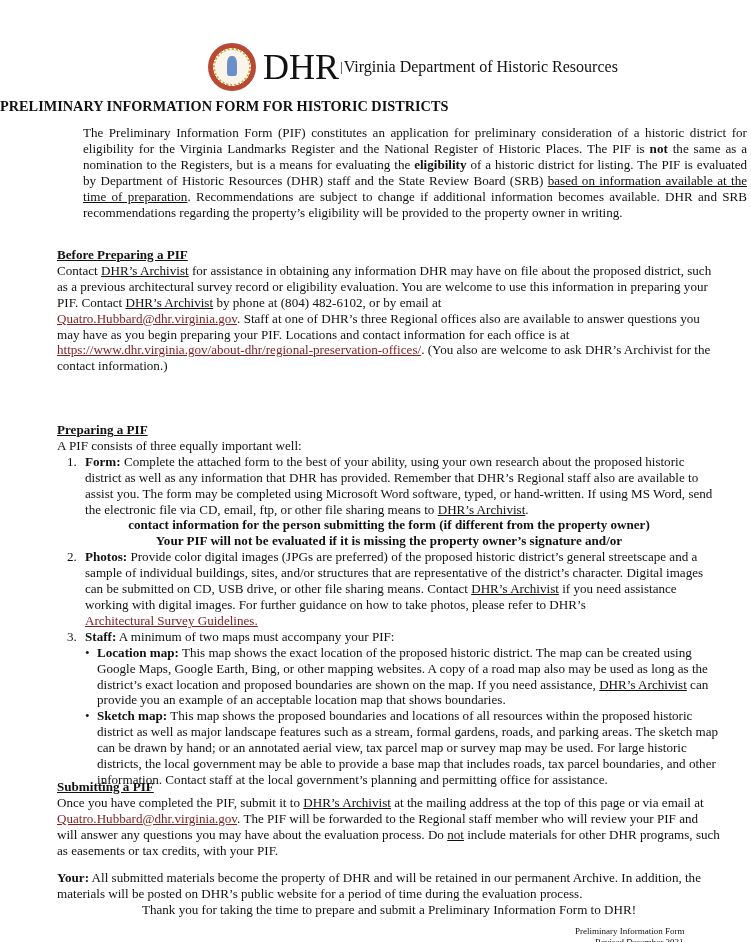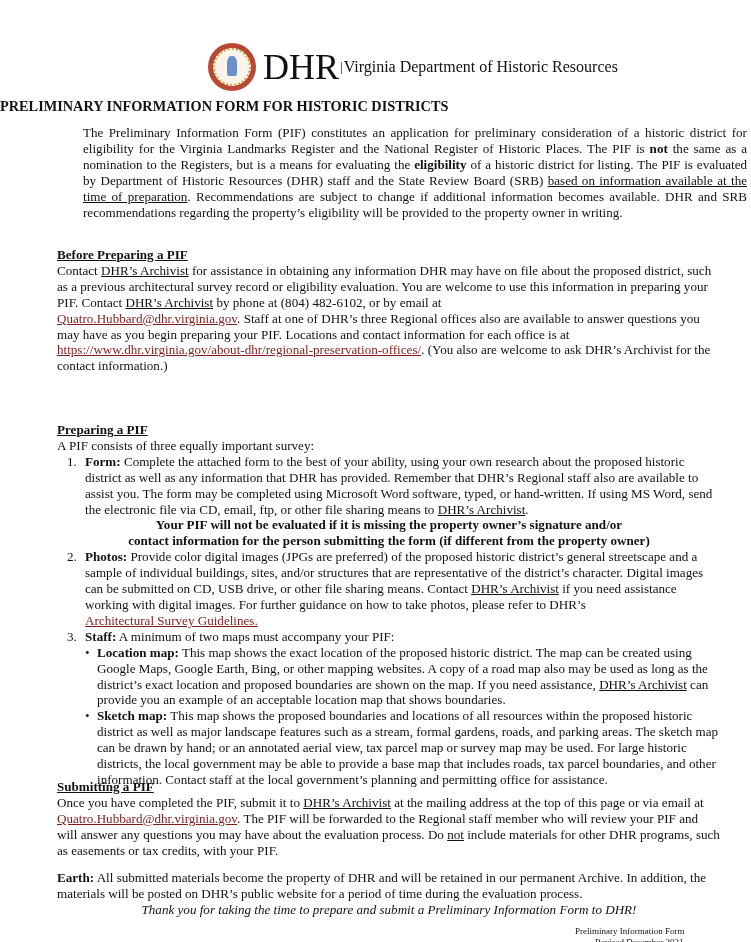--- a/index.html
+++ b/index.html
@@ -35,21 +35,21 @@
   b { font-weight: bold; }
 
   .olist { margin: 0; padding: 0; list-style: none; }
   .olist > li { position: relative; padding-left: 28px; }
   .olist > li .num { position: absolute; left: 10px; top: 0; }
   .warn { text-align: center; font-weight: bold; margin-left: -28px; }
   .ulist { margin: 0; padding: 0; list-style: none; }
   .ulist > li { position: relative; padding-left: 12px; }
   .ulist > li .dot { position: absolute; left: 0; top: 0; }
 
-  .thanks { text-align: center; font-style: italic; }
+  .thanks { text-align: center; }
   .footer { position: absolute; top: 926px; left: 575px; font-size: 9px; line-height: 11px; }
   .footer .l2 { padding-left: 20px; }
 </style>
 </head>
 <body>
 
 <div class="page">
 
   <div class="header">
     <span class="seal"></span>
@@ -66,28 +66,28 @@
 
   <div class="block before">
     <div class="sec-head">Before Preparing a PIF</div>
     <div>
       <span>Contact </span><span class="arch">DHR’s Archivist</span><span> for assistance in obtaining any information DHR may have on file about the proposed district, such as a previous architectural survey record or eligibility evaluation. You are welcome to use this information in preparing your PIF. Contact </span><span class="arch">DHR’s Archivist</span><span> by phone at (804) 482-6102, or by email at </span><br><a class="link">Quatro.Hubbard@dhr.virginia.gov</a><span>. Staff at one of DHR’s three Regional offices also are available to answer questions you may have as you begin preparing your PIF. Locations and contact information for each office is at </span><a class="link">https://www.dhr.virginia.gov/about-dhr/regional-preservation-offices/</a><span>. (You also are welcome to ask DHR’s Archivist for the contact information.)</span>
     </div>
   </div>
 
   <div class="block preparing">
     <div class="sec-head">Preparing a PIF</div>
-    <div>A PIF consists of three equally important survey:</div>
+    <div>A PIF consists of three equally important well:</div>
     <ol class="olist">
       <li>
         <span class="num">1.</span>
         <b>Form:</b><span> Complete the attached form to the best of your ability, using your own research about the proposed historic district as well as any information that DHR has provided. Remember that DHR’s Regional staff also are available to assist you. The form may be completed using Microsoft Word software, typed, or hand-written. If using MS Word, send the electronic file via CD, email, ftp, or other file sharing means to </span><span class="arch">DHR’s Archivist</span><span>.</span>
         <div class="warn">
+          <div>contact information for the person submitting the form (if different from the property owner)</div>
           <div>Your PIF will not be evaluated if it is missing the property owner’s signature and/or</div>
-          <div>contact information for the person submitting the form (if different from the property owner)</div>
         </div>
       </li>
       <li>
         <span class="num">2.</span>
         <b>Photos:</b><span> Provide color digital images (JPGs are preferred) of the proposed historic district’s general streetscape and a sample of individual buildings, sites, and/or structures that are representative of the district’s character. Digital images can be submitted on CD, USB drive, or other file sharing means. Contact </span><span class="arch">DHR’s Archivist</span><span> if you need assistance working with digital images. For further guidance on how to take photos, please refer to DHR’s </span><br><a class="link">Architectural Survey Guidelines.</a>
       </li>
       <li>
         <span class="num">3.</span>
         <b>Staff:</b><span> A minimum of two maps must accompany your PIF:</span>
         <ul class="ulist">
@@ -105,21 +105,21 @@
   </div>
 
   <div class="block submitting">
     <div class="sec-head">Submitting a PIF</div>
     <div>
       <span>Once you have completed the PIF, submit it to </span><span class="arch">DHR’s Archivist</span><span> at the mailing address at the top of this page or via email at </span><a class="link">Quatro.Hubbard@dhr.virginia.gov</a><span>. The PIF will be forwarded to the Regional staff member who will review your PIF and will answer any questions you may have about the evaluation process. Do </span><span class="u">not</span><span> include materials for other DHR programs, such as easements or tax credits, with your PIF.</span>
     </div>
   </div>
 
   <div class="block note">
-    <div><b>Earth:</b><span> All submitted materials become the property of DHR and will be retained in our permanent Archive. In addition, the materials will be posted on DHR’s public website for a period of time during the evaluation process.</span></div>
+    <div><b>Your:</b><span> All submitted materials become the property of DHR and will be retained in our permanent Archive. In addition, the materials will be posted on DHR’s public website for a period of time during the evaluation process.</span></div>
     <div class="thanks">Thank you for taking the time to prepare and submit a Preliminary Information Form to DHR!</div>
   </div>
 
   <div class="footer">
     <div>Preliminary Information Form</div>
     <div class="l2">Revised December 2021</div>
   </div>
 </div>
 
 </body></html>

